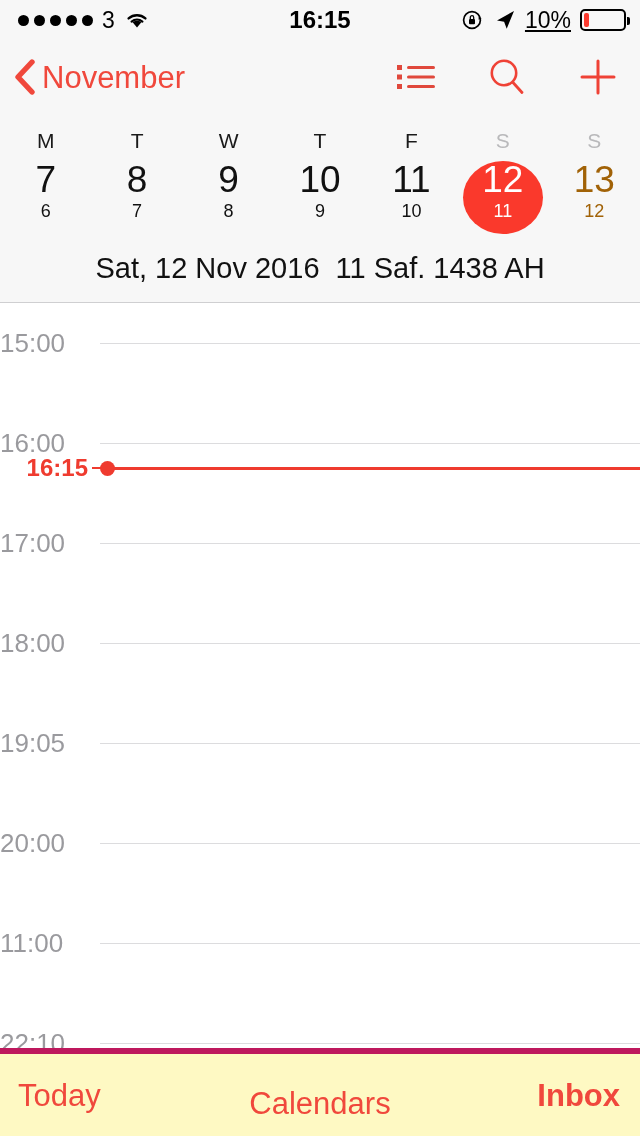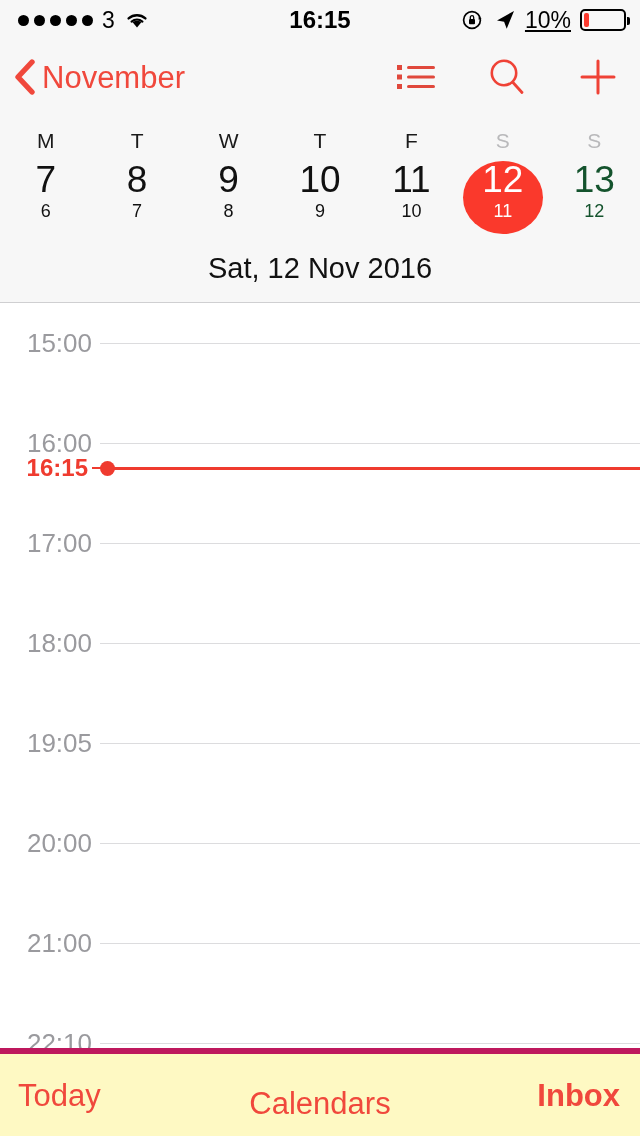--- a/index.html
+++ b/index.html
@@ -185,21 +185,21 @@
     line-height: 1.02;
     font-weight: 400;
   }
   .hijri {
     margin-top: 3px;
     font-size: 18px;
     color: #111;
     line-height: 1;
   }
   .day-col.muted .daynum,
-  .day-col.muted .hijri { color: #14532d; }
+  .day-col.muted .hijri { color: #a16207; }
   .day-col.selected .daynum,
   .day-col.selected .hijri { color: #ffffff; }
 
   
   .date-header {
     position: absolute;
     top: 234px; left: 0;
     width: 640px;
     height: 69px;
     background: #f7f7f7;
@@ -228,21 +228,20 @@
   .hour-row {
     position: absolute;
     left: 0;
     width: 640px;
     height: 0;
   }
   .hour-label {
     position: absolute;
     left: 0;
     width: 92px;
-    text-align: right;
     transform: translateY(-50%);
     font-size: 26px;
     color: #9a9a9e;
     line-height: 1;
   }
   .hour-line {
     position: absolute;
     left: 100px;
     right: 0;
     top: 0;
@@ -441,20 +440,21 @@
       <span class="dow muted">S</span>
       <span class="day-circle">
         <span class="daynum">13</span>
         <span class="hijri">12</span>
       </span>
     </div>
   </div>
 
   <div class="date-header">
     <span class="date-greg">Sat, 12 Nov 2016</span>
+    <span class="date-hijri">11 Saf. 1438 AH</span>
   </div>
 
   <div class="timeline">
     <div class="hour-row" style="top:39px">
       <span class="hour-label">15:00</span>
       <span class="hour-line"></span>
     </div>
     <div class="hour-row" style="top:139px">
       <span class="hour-label">16:00</span>
       <span class="hour-line"></span>
@@ -469,21 +469,21 @@
     </div>
     <div class="hour-row" style="top:439px">
       <span class="hour-label">19:05</span>
       <span class="hour-line"></span>
     </div>
     <div class="hour-row" style="top:539px">
       <span class="hour-label">20:00</span>
       <span class="hour-line"></span>
     </div>
     <div class="hour-row" style="top:639px">
-      <span class="hour-label">21:00</span>
+      <span class="hour-label">11:00</span>
       <span class="hour-line"></span>
     </div>
     <div class="hour-row" style="top:739px">
       <span class="hour-label">22:10</span>
       <span class="hour-line"></span>
     </div>
 
     <div class="now-row" style="top:164px">
       <span class="now-label">16:15</span>
       <span class="now-tick"></span>

